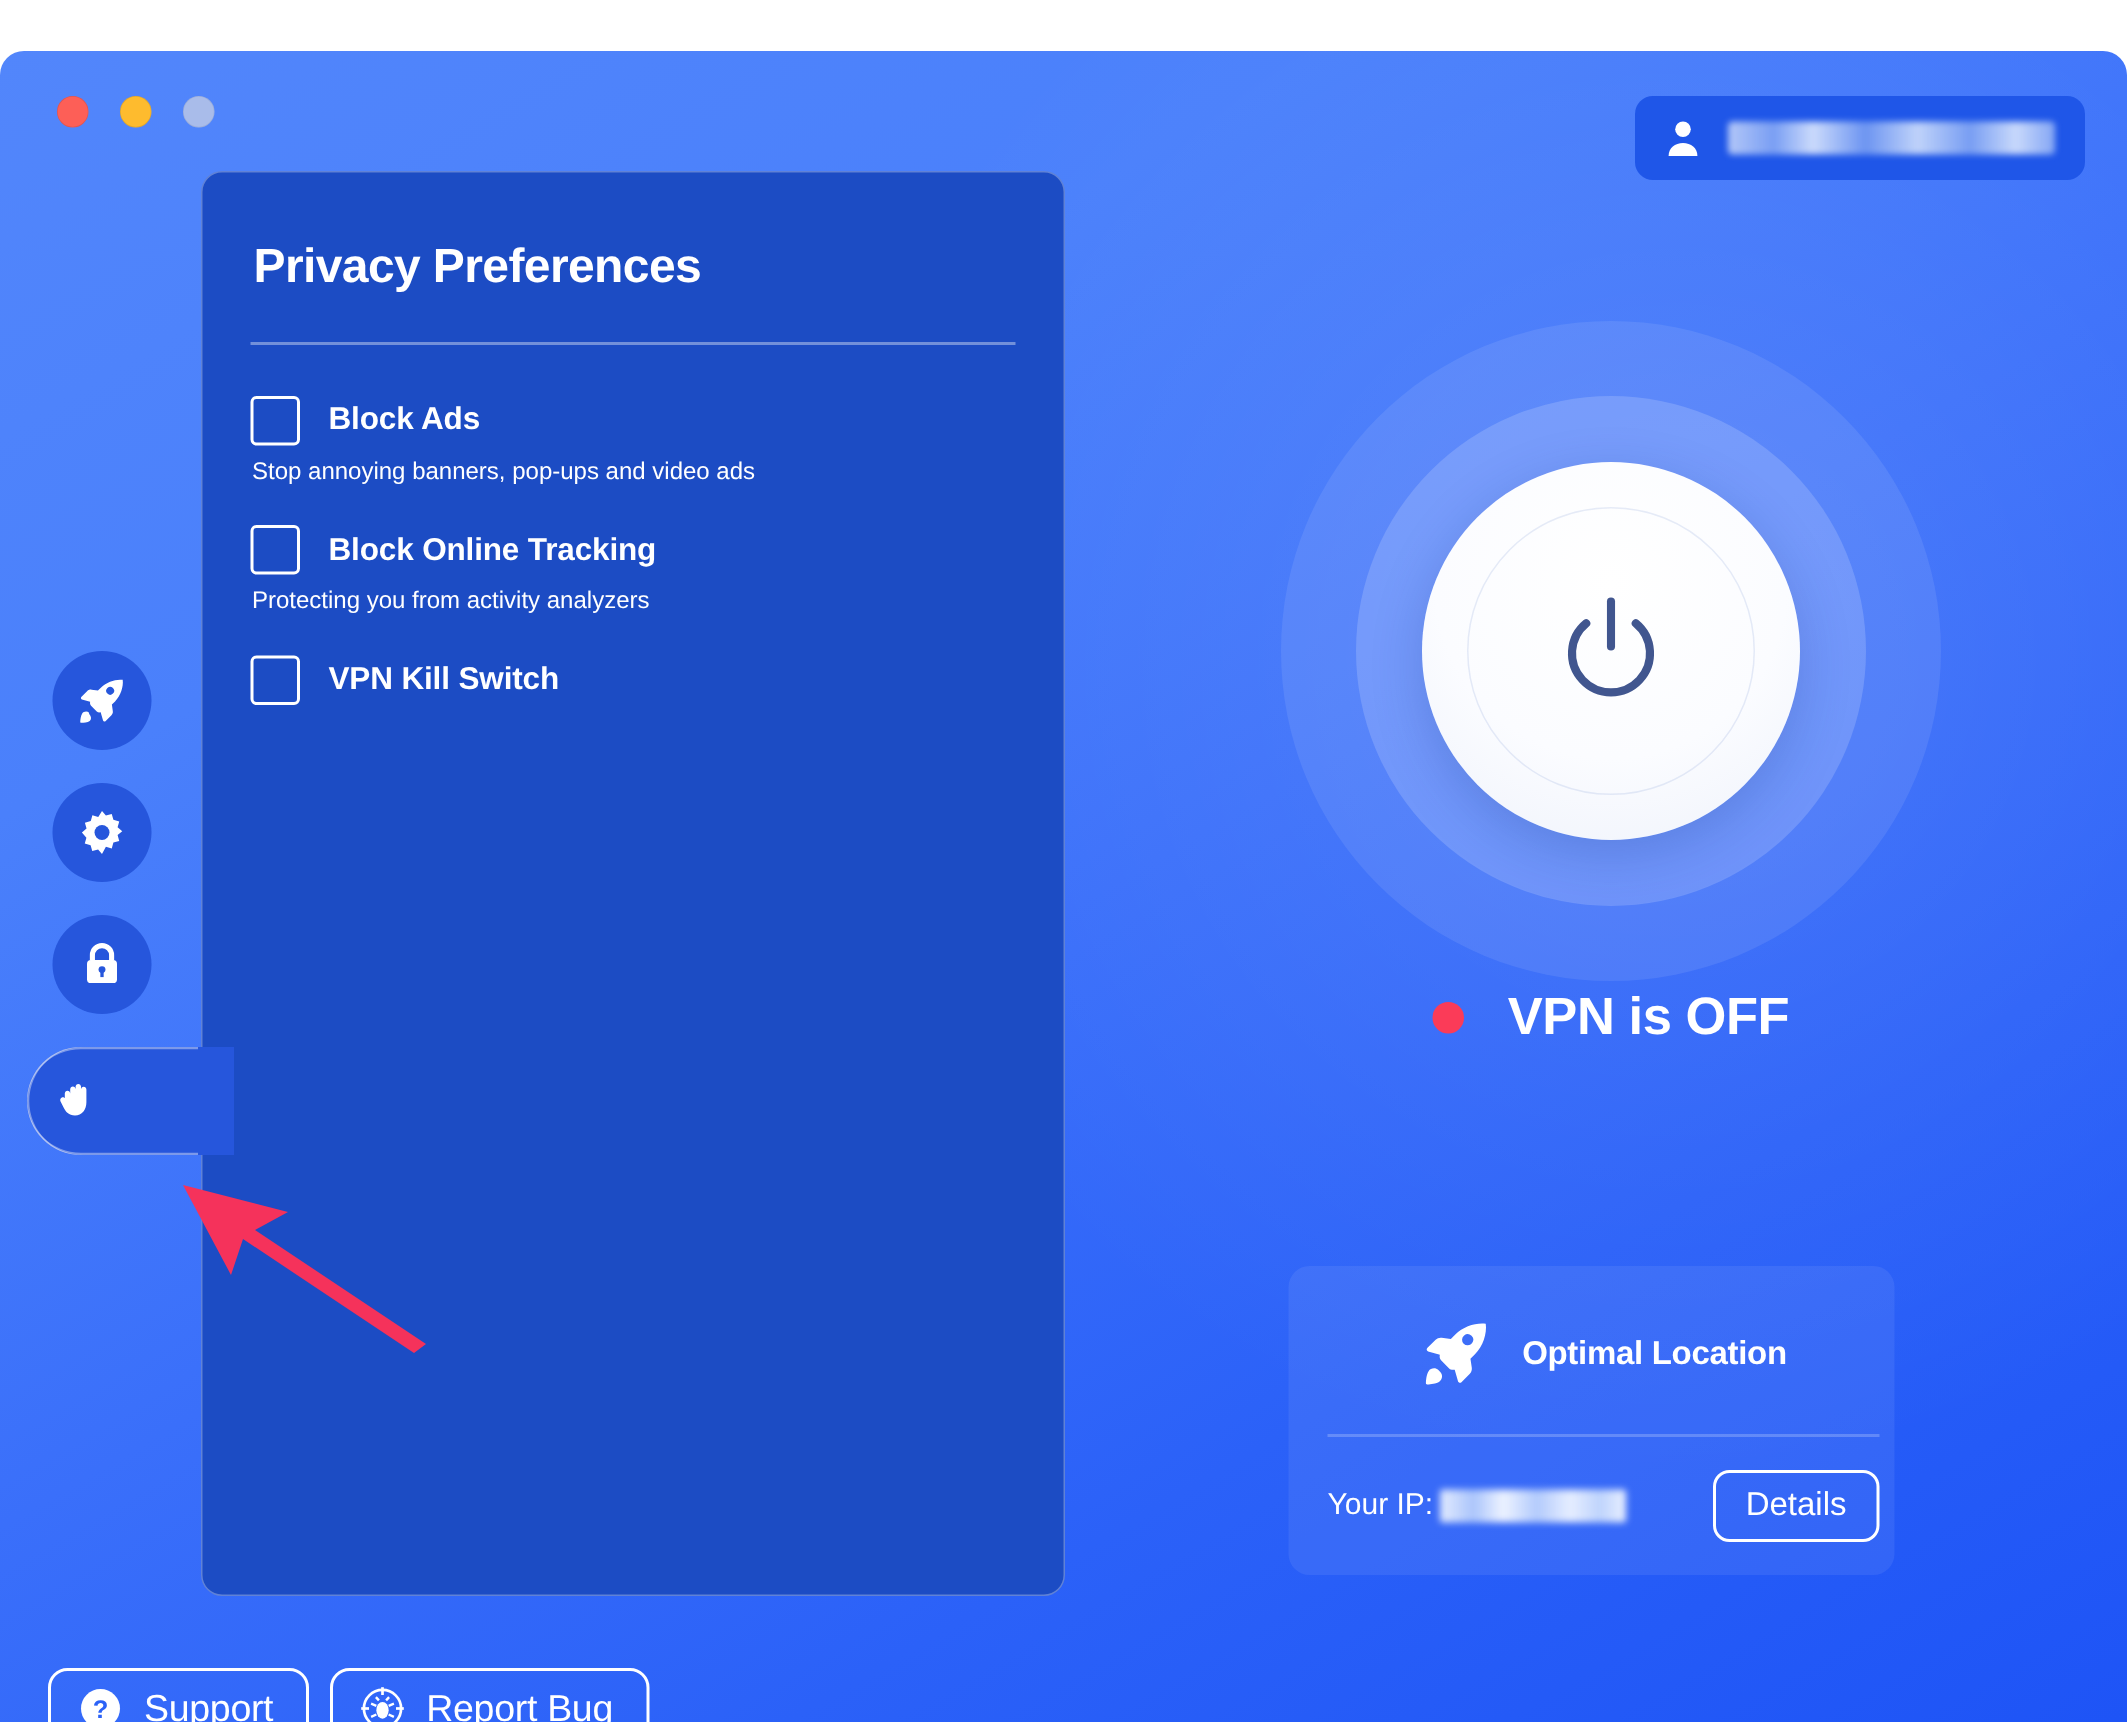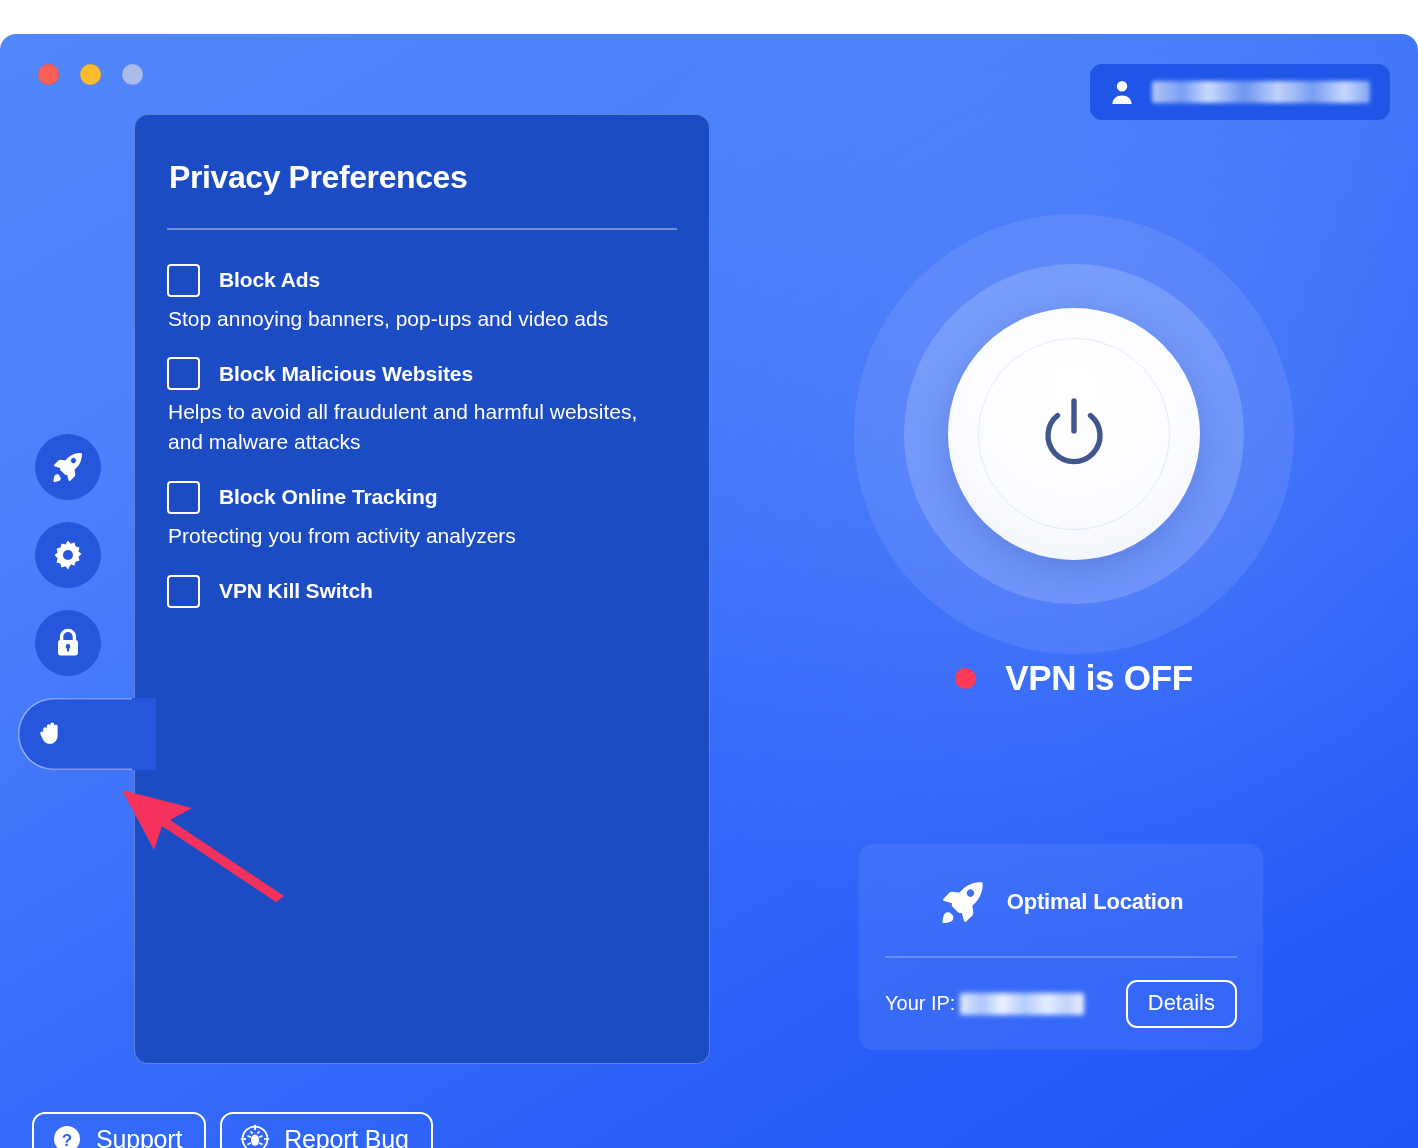--- a/index.html
+++ b/index.html
@@ -168,21 +168,21 @@
     flex: none;
   }
   .pref-label {
     color: #ffffff;
     font-size: 21px;
     font-weight: 700;
     letter-spacing: -0.1px;
   }
   .pref-desc {
     color: #ffffff;
-    font-size: 21px;
+    font-size: 16px;
     font-weight: 400;
     line-height: 1.42;
     margin-top: 7px;
     padding-left: 1px;
     max-width: 500px;
   }
 
   
   #right-column {
     position: absolute;
@@ -255,21 +255,21 @@
   }
 
   
   #location-card {
     position: absolute;
     left: 129px;
     top: 730px;
     width: 404px;
     background: rgba(255,255,255,0.075);
     border-radius: 14px;
-    padding: 34px 26px 22px 26px;
+    padding: 34px 10px 22px 26px;
   }
   #location-row {
     display: flex;
     align-items: center;
     justify-content: center;
     gap: 20px;
     padding-bottom: 30px;
     cursor: pointer;
   }
   #location-row svg { width: 48px; height: 48px; flex: none; }
@@ -414,27 +414,20 @@
     <div id="pref-list">
 
       <div class="pref-item">
         <div class="pref-head">
           <div class="pref-checkbox"></div>
           <div class="pref-label">Block Ads</div>
         </div>
         <div class="pref-desc">Stop annoying banners, pop-ups and video ads</div>
       </div>
 
-      <div class="pref-item">
-        <div class="pref-head">
-          <div class="pref-checkbox"></div>
-          <div class="pref-label">Block Malicious Websites</div>
-        </div>
-        <div class="pref-desc">Helps to avoid all fraudulent and harmful websites, and malware attacks</div>
-      </div>
 
       <div class="pref-item">
         <div class="pref-head">
           <div class="pref-checkbox"></div>
           <div class="pref-label">Block Online Tracking</div>
         </div>
         <div class="pref-desc">Protecting you from activity analyzers</div>
       </div>
 
       <div class="pref-item">

